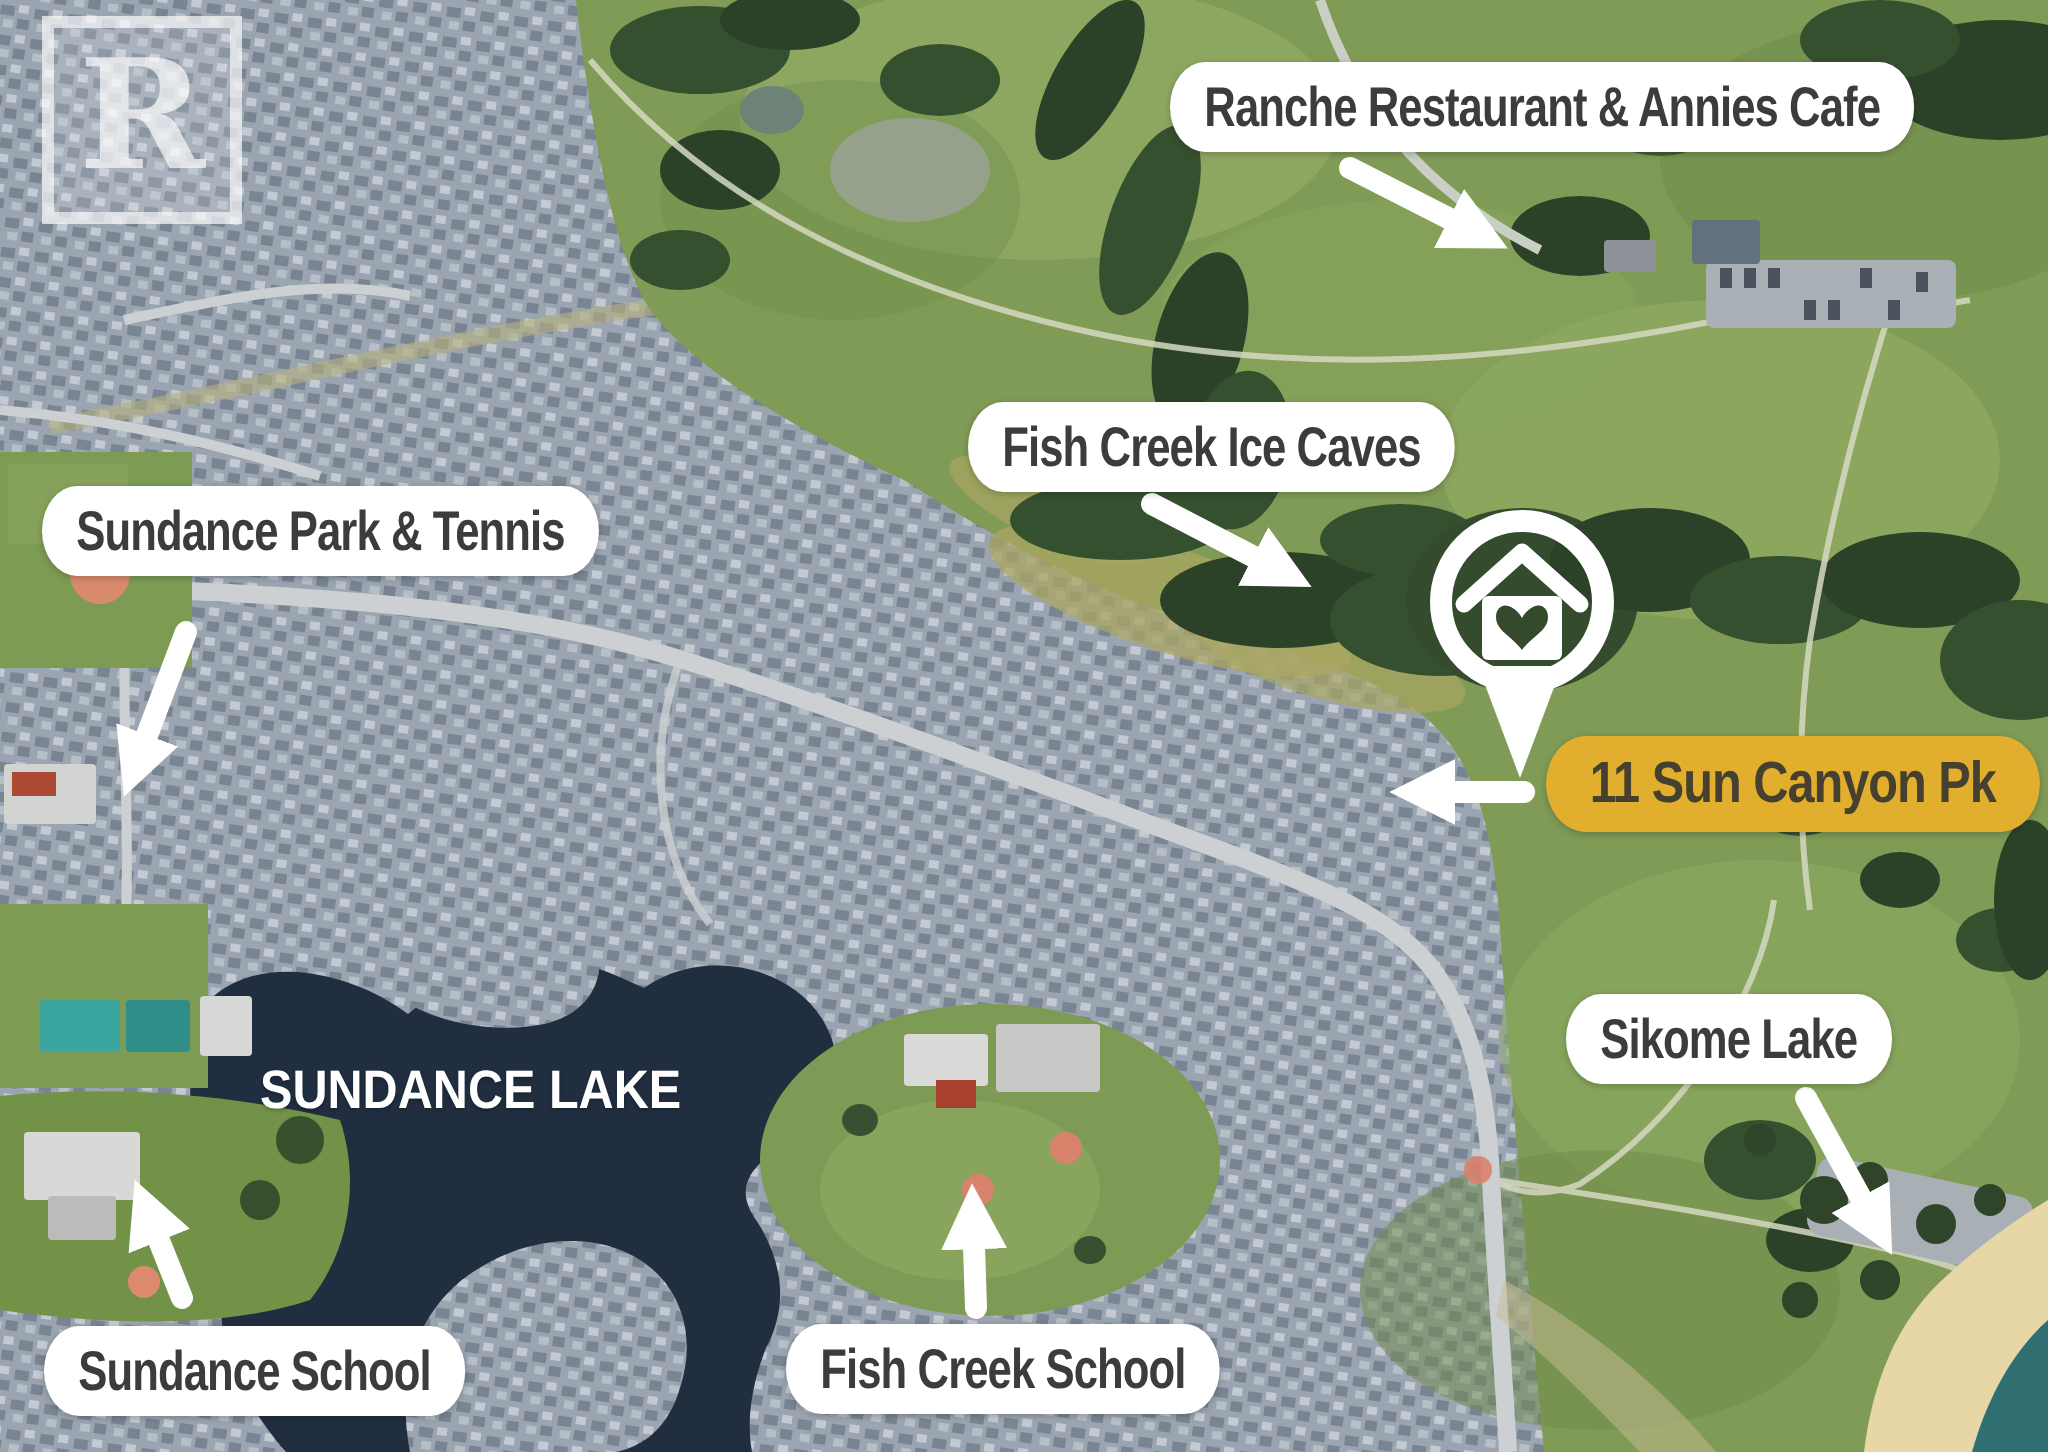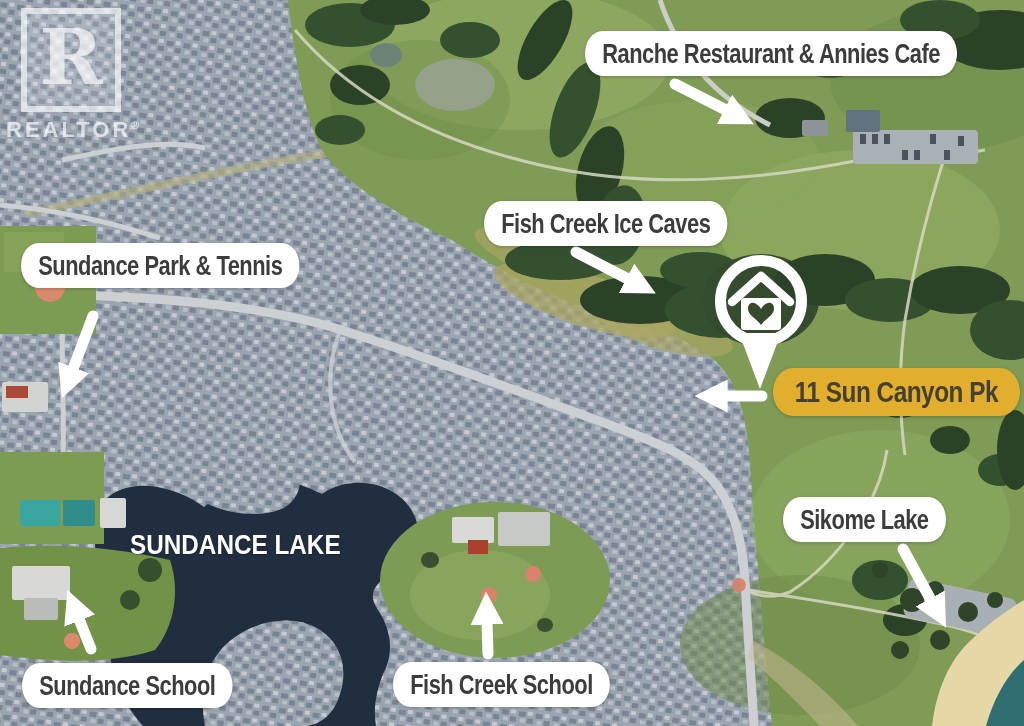--- a/index.html
+++ b/index.html
@@ -266,18 +266,15 @@
   <div class="pill" style="left:22px;top:663px">Sundance School</div>
 
   <div class="pill" style="left:393px;top:662px">Fish Creek School</div>
 
   <div class="lake-label" style="left:130px;top:530px">SUNDANCE LAKE</div>
 
   <div class="realtor">
     <div class="rbox">
       <span>R</span>
     </div>
-    <div class="rword">
-      <span>REALTOR</span><sup>®</sup>
-    </div>
   </div>
 
 </div>
 
 </body></html>

